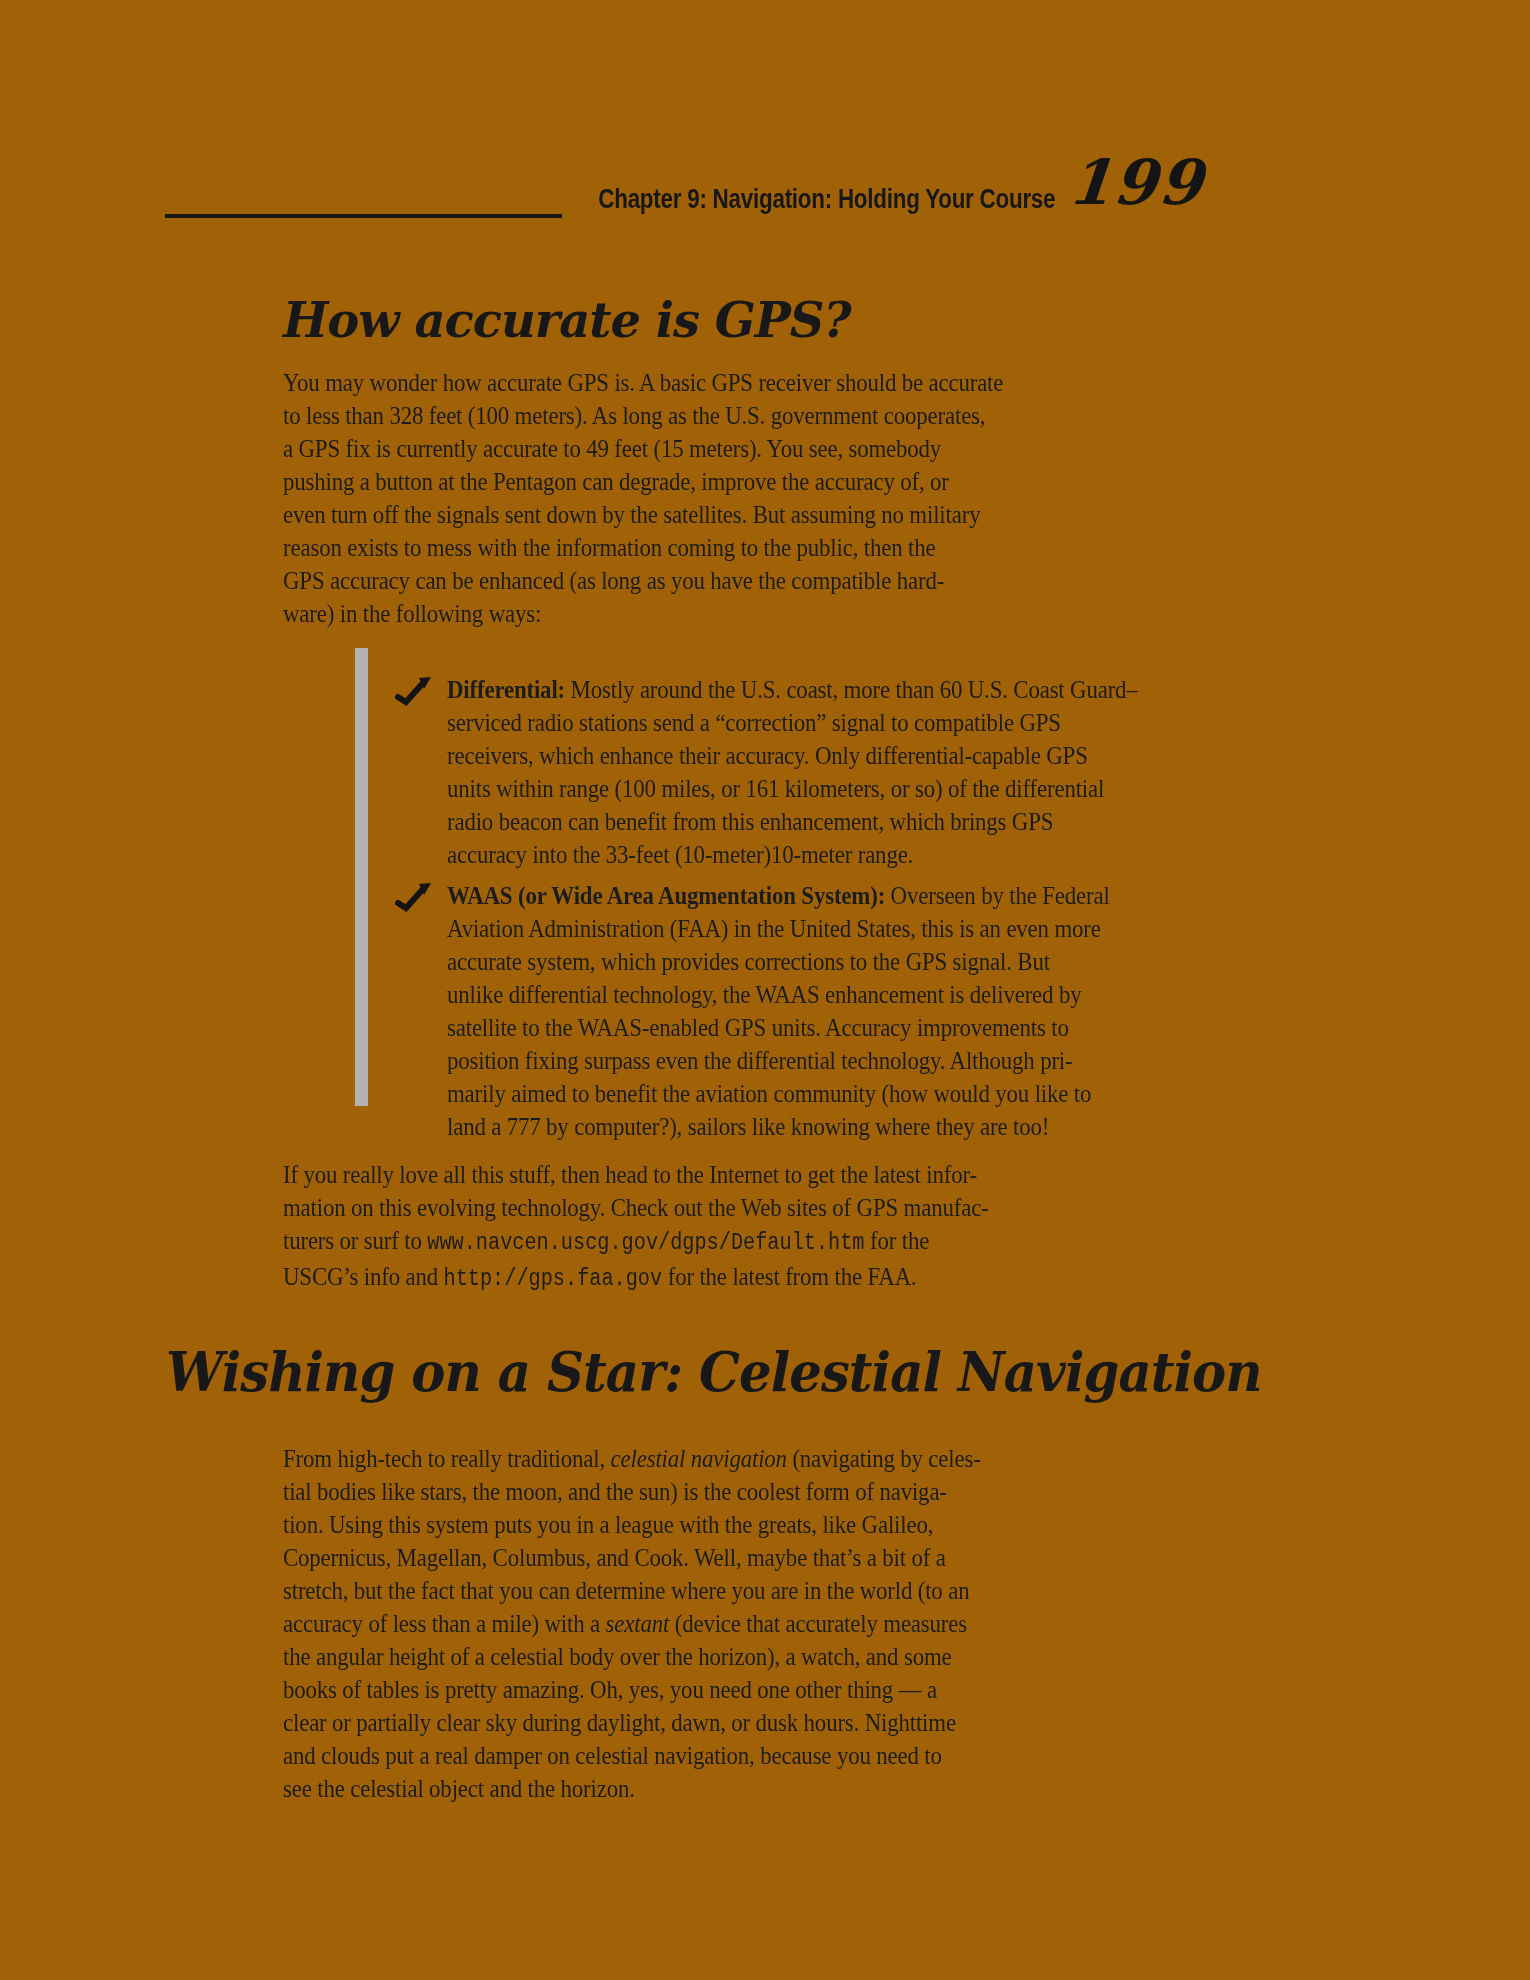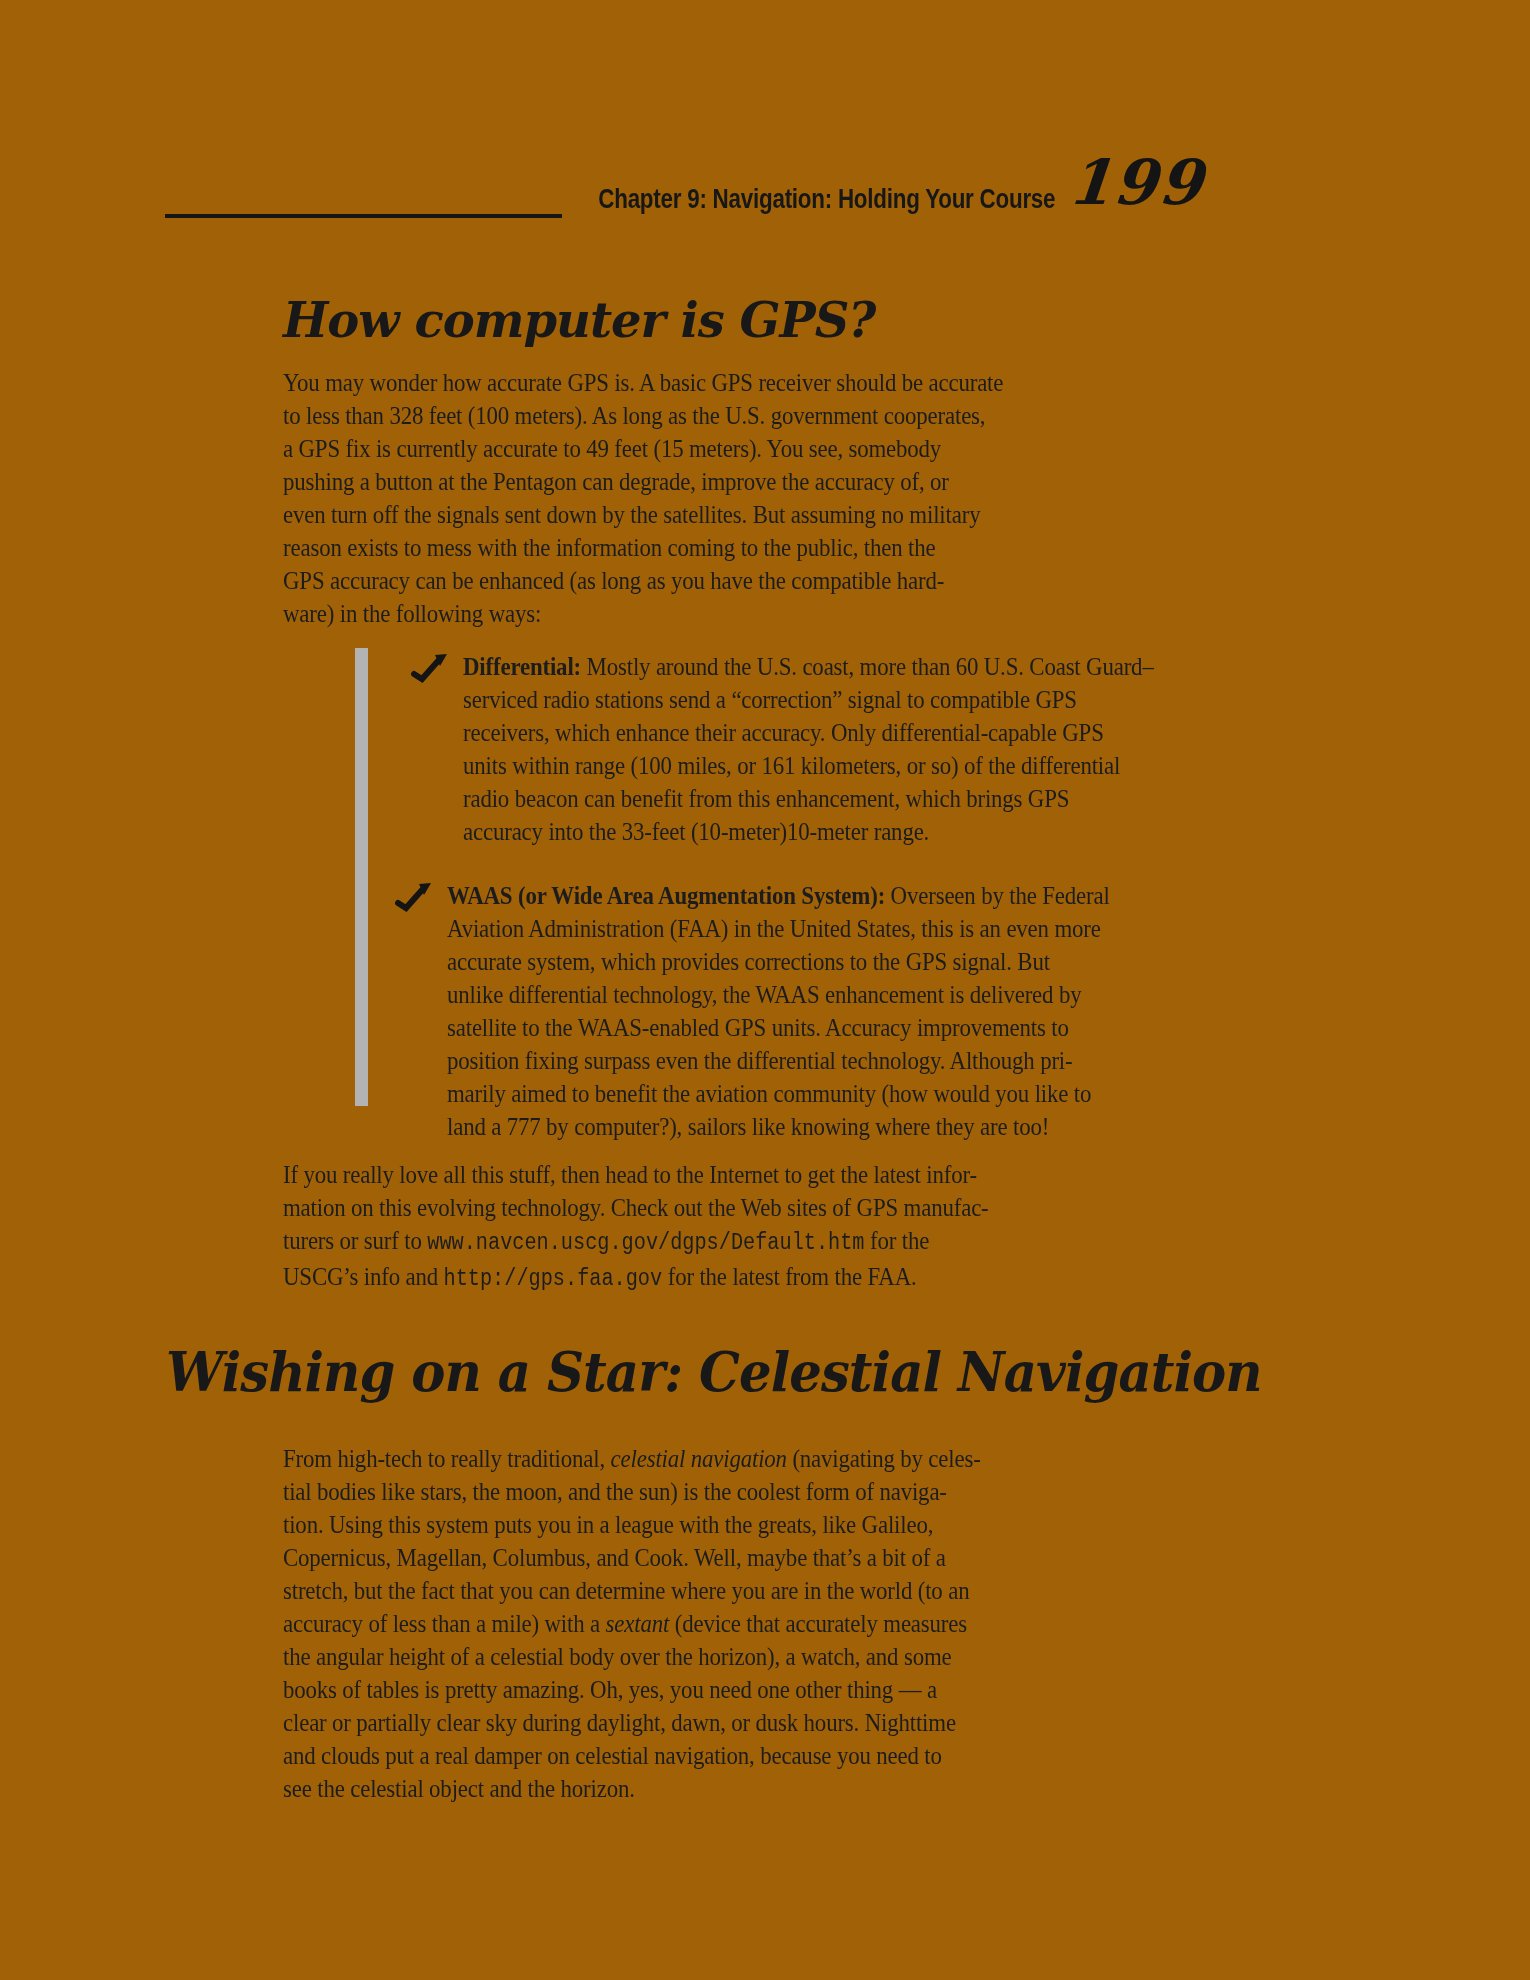--- a/index.html
+++ b/index.html
@@ -90,38 +90,38 @@
   }
   .body i { font-style: italic; }
   .body b { font-weight: bold; }
 
   
   .graybar {
     left: 355px; top: 648px; width: 13px; height: 458px;
     background: #b3b3b3;
   }
   .bullet { left: 447px; width: 800px; }
-  .bullet-1 { top: 650px; margin-left: 16px; }
+  .bullet-1 { top: 673px; }
   .bullet-2 { top: 879px; }
   .check {
     position: absolute;
     left: -52px; top: 4px;
     width: 36px; height: 30px;
   }
 </style>
 </head>
 <body>
 
 <div class="page">
 
   <div class="abs header-rule"></div>
   <div class="abs chapter-head">Chapter 9: Navigation: Holding Your Course</div>
   <div class="abs folio">199</div>
 
-  <h2 class="abs h-sub">How computer is GPS?</h2>
+  <h2 class="abs h-sub">How accurate is GPS?</h2>
 
   <p class="abs body intro">You may wonder how accurate GPS is. A basic GPS receiver should be accurate
 to less than 328 feet (100 meters). As long as the U.S. government cooperates,
 a GPS fix is currently accurate to 49 feet (15 meters). You see, somebody
 pushing a button at the Pentagon can degrade, improve the accuracy of, or
 even turn off the signals sent down by the satellites. But assuming no military
 reason exists to mess with the information coming to the public, then the
 GPS accuracy can be enhanced (as long as you have the compatible hard-
 ware) in the following ways:</p>
 

